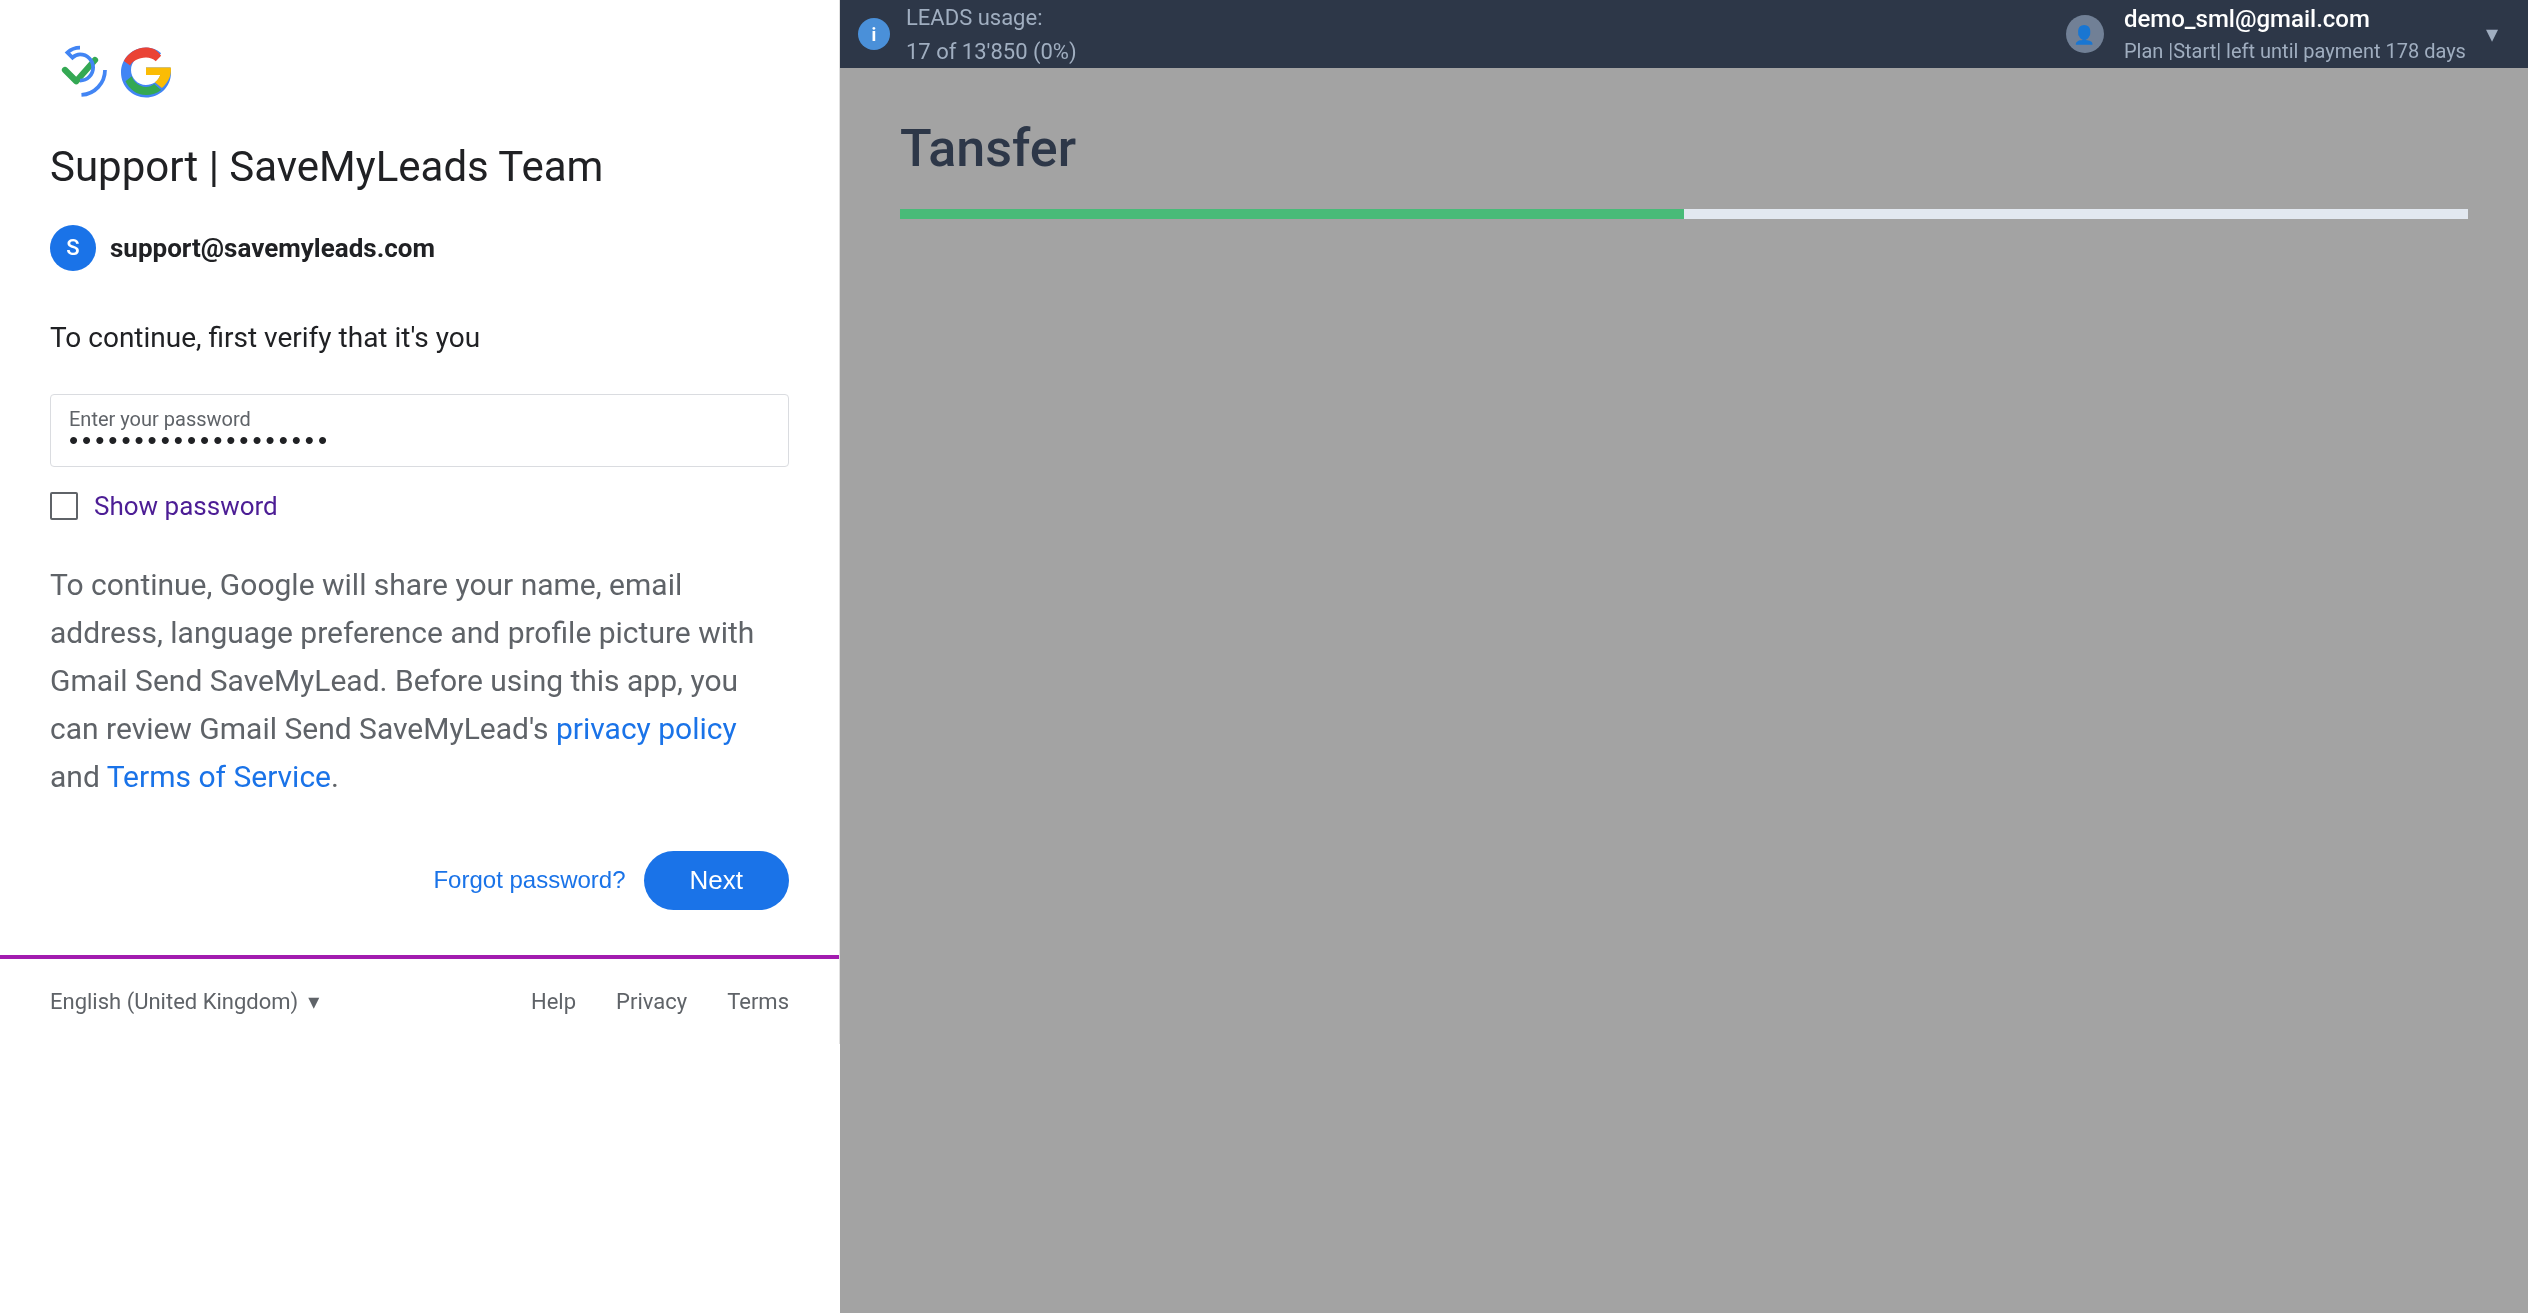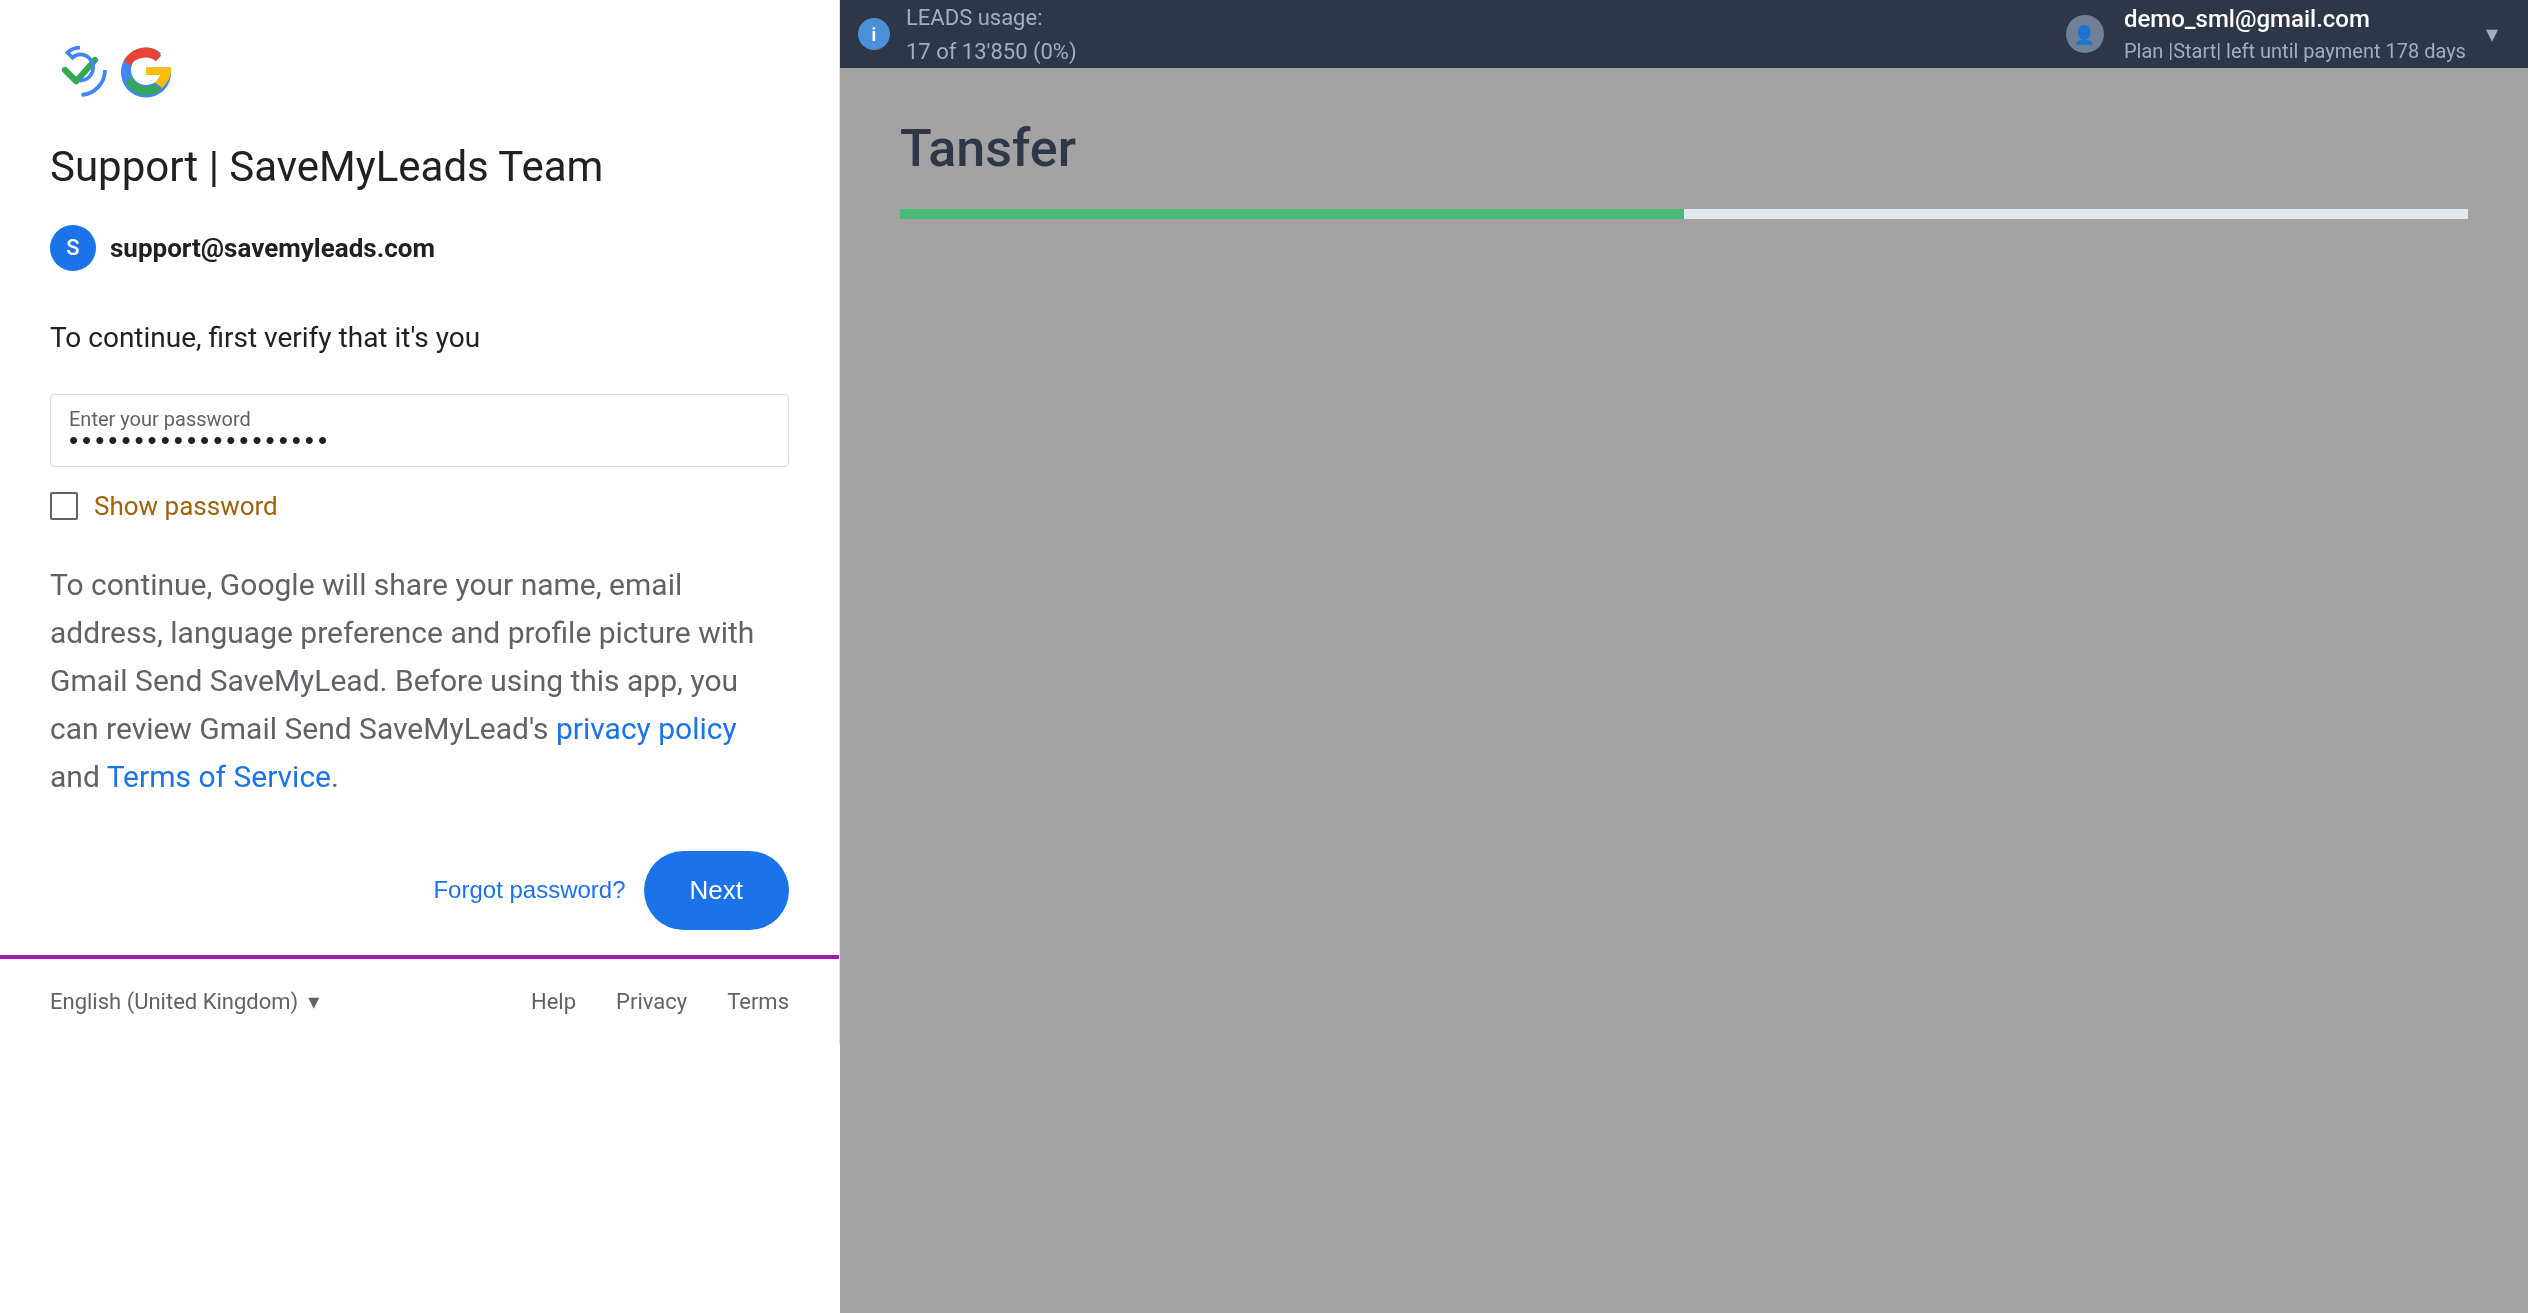--- a/index.html
+++ b/index.html
@@ -166,21 +166,21 @@
     .checkbox {
       width: 28px; height: 28px;
       border: 2px solid #5f6368;
       border-radius: 2px;
       flex-shrink: 0;
       background: #fff;
       cursor: pointer;
     }
     .show-password-label {
       font-size: 26px;
-      color: #a16207;
+      color: #4c1d95;
     }
 
     .consent-text {
       font-size: 30px;
       color: #5f6368;
       line-height: 1.6;
       margin-bottom: 50px;
     }
     .consent-text a {
       color: #1a73e8;
@@ -199,21 +199,21 @@
       background: none;
       border: none;
       cursor: pointer;
       font-weight: 500;
     }
     .next-btn {
       background: #1a73e8;
       color: #fff;
       border: none;
       border-radius: 50px;
-      padding: 24px 46px;
+      padding: 14px 46px;
       font-size: 26px;
       font-weight: 500;
       cursor: pointer;
     }
 
     
     .google-footer {
       padding: 30px 50px;
       display: flex;
       align-items: center;

